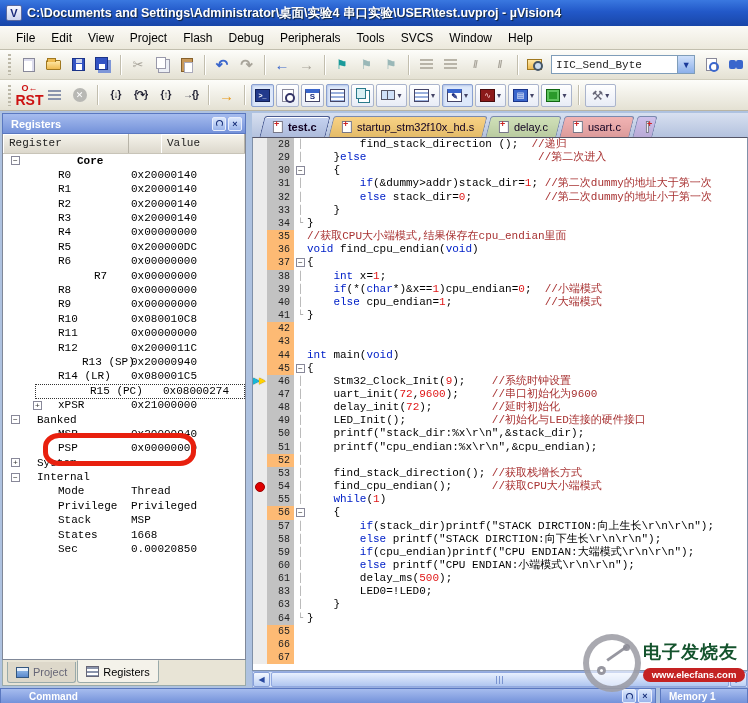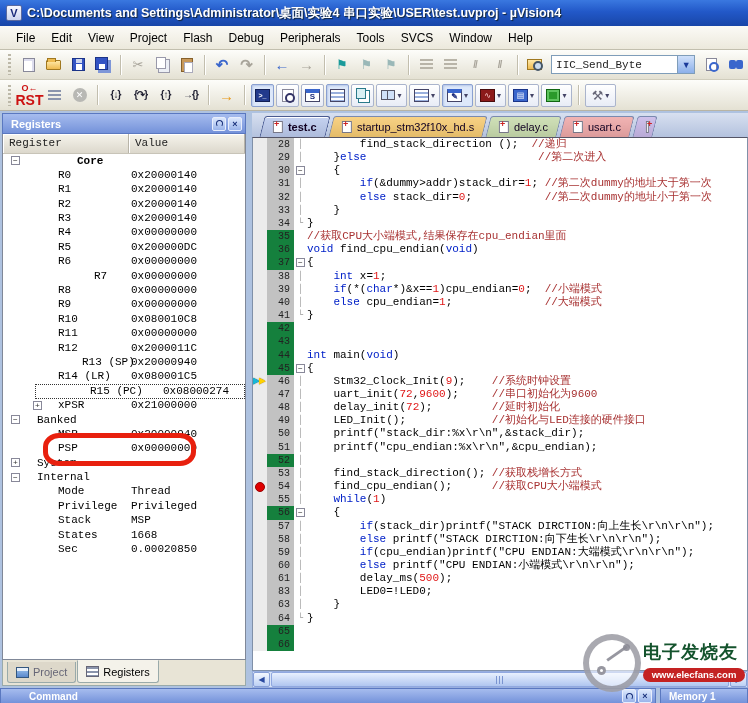--- a/index.html
+++ b/index.html
@@ -89,21 +89,21 @@
   
   .left-panel { position:absolute; left:2px; top:113px; width:244px; height:573px; }
   .cap { height:21px; background:linear-gradient(180deg,#a6bcee,#7492da); border:1px solid #5a78c0;
     display:flex; align-items:center; padding:0 3px 0 8px; }
   .cap-title { flex:1; color:#fff; font-size:11px; font-weight:bold; }
   .cap-btn { width:14px; height:14px; margin-left:2px; border:1px solid #e8eefc; border-radius:2px;
     background:linear-gradient(#dce8fc,#9ab4ea); color:#18307a; font-size:9px; font-weight:bold;
     display:flex; align-items:center; justify-content:center; }
   .pin-glyph { width:7px; height:7px; border:1.5px solid #18307a; border-radius:50%; border-bottom-color:transparent; }
   .panel-body { position:relative; height:526px; background:#fff; border:1px solid #808898; border-top:none; overflow:hidden; }
-  .grid-head { display:flex; height:20px; border-bottom:1px solid #c8c4b8; background:linear-gradient(#f6f4ec,#dcd8cc); }
+  .grid-head { display:flex; height:20px; border-bottom:1px solid #c8c4b8; background:linear-gradient(#f6f4ec,#dcd8cc);gap:32px; }
   .gh-cell { font-family:"Liberation Mono","DejaVu Sans Mono",monospace; font-size:11px; color:#222;
     padding:3px 0 0 6px; border-right:1px solid #b8b4a8; box-shadow:inset 1px 1px 0 #fff; }
   .gh-reg { width:126px; } .gh-val { flex:1; }
   .rrows { position:absolute; left:0; top:20px; right:0; }
   .rrow { position:relative; height:14.4px; font-family:"Liberation Mono","DejaVu Sans Mono",monospace; font-size:11px; color:#000; }
   .rrow.sel { outline:1px dotted #333; outline-offset:-1px;margin-left:32px; }
   .expbox { position:absolute; top:2px; width:9px; height:9px; border:1px solid #889; background:#fff;
     font-size:8px; line-height:7px; text-align:center; color:#333; }
   .rname { position:absolute; top:0.5px; white-space:nowrap; }
   .rname.bold { font-weight:bold;margin-left:40px; }
@@ -127,21 +127,21 @@
     border:1px solid #7a8ab0; border-bottom:none; transform:skewX(-14deg); border-radius:3px 3px 0 0;
     font-size:11px; color:#102; white-space:nowrap; }
   .etab > * { transform:skewX(14deg); }
   .etab.active { font-weight:bold; border-color:#4a5a90; box-shadow:inset 0 1px 0 #fff; }
   .tabpg { width:10px; height:12px; background:#fff; border:1px solid #778; margin-right:5px; position:relative; }
   .tabpg::after { content:"+"; position:absolute; left:0px; top:-3px; color:#c22; font-size:9px; font-weight:bold; }
 
   .code-area { position:relative; height:534px; background:#fff; border:1px solid #8090a8; border-top:1px solid #556; overflow:hidden; }
   .cl { display:flex; height:13.17px; line-height:13.17px; font-family:"Liberation Mono","DejaVu Sans Mono",monospace; font-size:11px; white-space:pre; }
   .cmar { width:14px; background:#ececec; position:relative; flex:none; }
-  .cnum { width:27px; flex:none; text-align:right; padding-right:4px; font-size:10px; color:#222; background:#15803d; }
+  .cnum { width:27px; flex:none; text-align:right; padding-right:4px; font-size:10px; color:#222; background:#fdba74; }
   .cnum.blk { background:#c2c2c2; }
   .cfold { width:13px; flex:none; color:#999; font-size:9px; text-align:center; position:relative; }
   .fbox { position:absolute; left:2px; top:2px; width:9px; height:9px; border:1px solid #889; background:#fff; font-size:8px; line-height:7px; color:#333; }
   .ctext { flex:1; overflow:hidden; }
   .seg-p { color:#000; } .seg-k { color:#0020c8; } .seg-n { color:#e01818; } .seg-c { color:#a83232; }
   .bp { position:absolute; left:2px; top:2px; width:10px; height:10px; border-radius:50%; background:#e00000; border:1px solid #900; }
   .cur { position:absolute; left:0; top:0; width:26px; height:13px; z-index:3; }
   .cur i { position:absolute; font-style:normal; font-size:11px; line-height:13px; }
   .cur .a1 { left:0; color:#18b8d8; text-shadow:0 0 1px #045; }
   .cur .a2 { left:6px; color:#ffd200; text-shadow:0 0 1px #850; }
@@ -549,20 +549,21 @@
       <div class="cl"><span class="cmar"></span><span class="cnum blk">57</span><span class="cfold">│</span><span class="ctext"><span class="seg-p">        </span><span class="seg-k">if</span><span class="seg-p">(stack_dir)printf("STACK DIRCTION:向上生长\r\n\r\n");</span></span></div>
       <div class="cl"><span class="cmar"></span><span class="cnum blk">58</span><span class="cfold">│</span><span class="ctext"><span class="seg-p">        </span><span class="seg-k">else</span><span class="seg-p"> printf("STACK DIRCTION:向下生长\r\n\r\n");</span></span></div>
       <div class="cl"><span class="cmar"></span><span class="cnum blk">59</span><span class="cfold">│</span><span class="ctext"><span class="seg-p">        </span><span class="seg-k">if</span><span class="seg-p">(cpu_endian)printf("CPU ENDIAN:大端模式\r\n\r\n");</span></span></div>
       <div class="cl"><span class="cmar"></span><span class="cnum blk">60</span><span class="cfold">│</span><span class="ctext"><span class="seg-p">        </span><span class="seg-k">else</span><span class="seg-p"> printf("CPU ENDIAN:小端模式\r\n\r\n");</span></span></div>
       <div class="cl"><span class="cmar"></span><span class="cnum blk">61</span><span class="cfold">│</span><span class="ctext"><span class="seg-p">        delay_ms(</span><span class="seg-n">500</span><span class="seg-p">);</span></span></div>
       <div class="cl"><span class="cmar"></span><span class="cnum blk">83</span><span class="cfold">│</span><span class="ctext"><span class="seg-p">        LED0=!LED0;</span></span></div>
       <div class="cl"><span class="cmar"></span><span class="cnum blk">63</span><span class="cfold">│</span><span class="ctext"><span class="seg-p">    }</span></span></div>
       <div class="cl"><span class="cmar"></span><span class="cnum blk">64</span><span class="cfold">└</span><span class="ctext"><span class="seg-p">}</span></span></div>
       <div class="cl"><span class="cmar"></span><span class="cnum">65</span><span class="cfold"></span><span class="ctext"></span></div>
       <div class="cl"><span class="cmar"></span><span class="cnum">66</span><span class="cfold"></span><span class="ctext"></span></div>
+      <div class="cl"><span class="cmar"></span><span class="cnum">67</span><span class="cfold"></span><span class="ctext"></span></div>
     </div>
   <div class="hscroll">
     <div class="sb-btn">◀</div>
     <div class="sb-thumb">
         <div class="sb-grip"></div>
       </div>
     <div class="sb-btn">▶</div>
   </div>
 </div>
 

